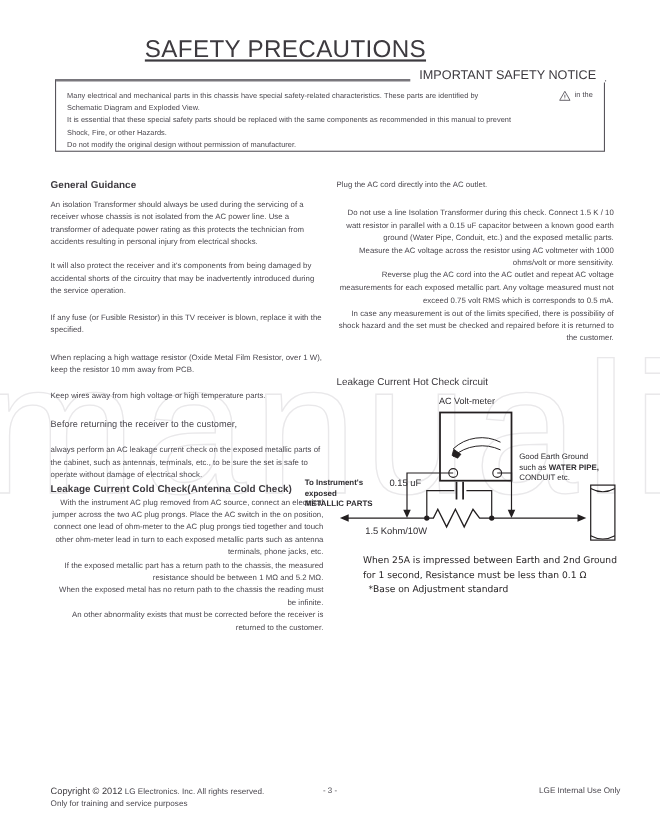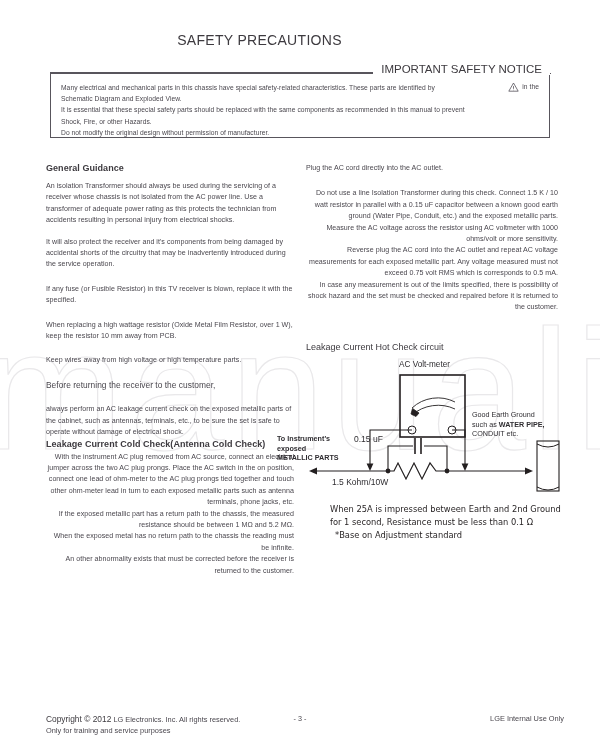--- a/index.html
+++ b/index.html
@@ -47,23 +47,24 @@
     left: 0; top: 0;
     width: 600px; height: 749px;
     z-index: 2;
   }
 
   .pg-title {
     position: absolute;
     left: 0; top: 32px;
     width: 519px;
     text-align: center;
-    font-size: 14px;
+    font-size: 22px;
     letter-spacing: 0.3px;
     color: #3d3a3f;
+    text-decoration: underline;
   }
 
   
   .notice-wrap {
     position: absolute;
     left: 50px; top: 72px;
     width: 500px;
   }
   .notice-legend {
     position: absolute;

